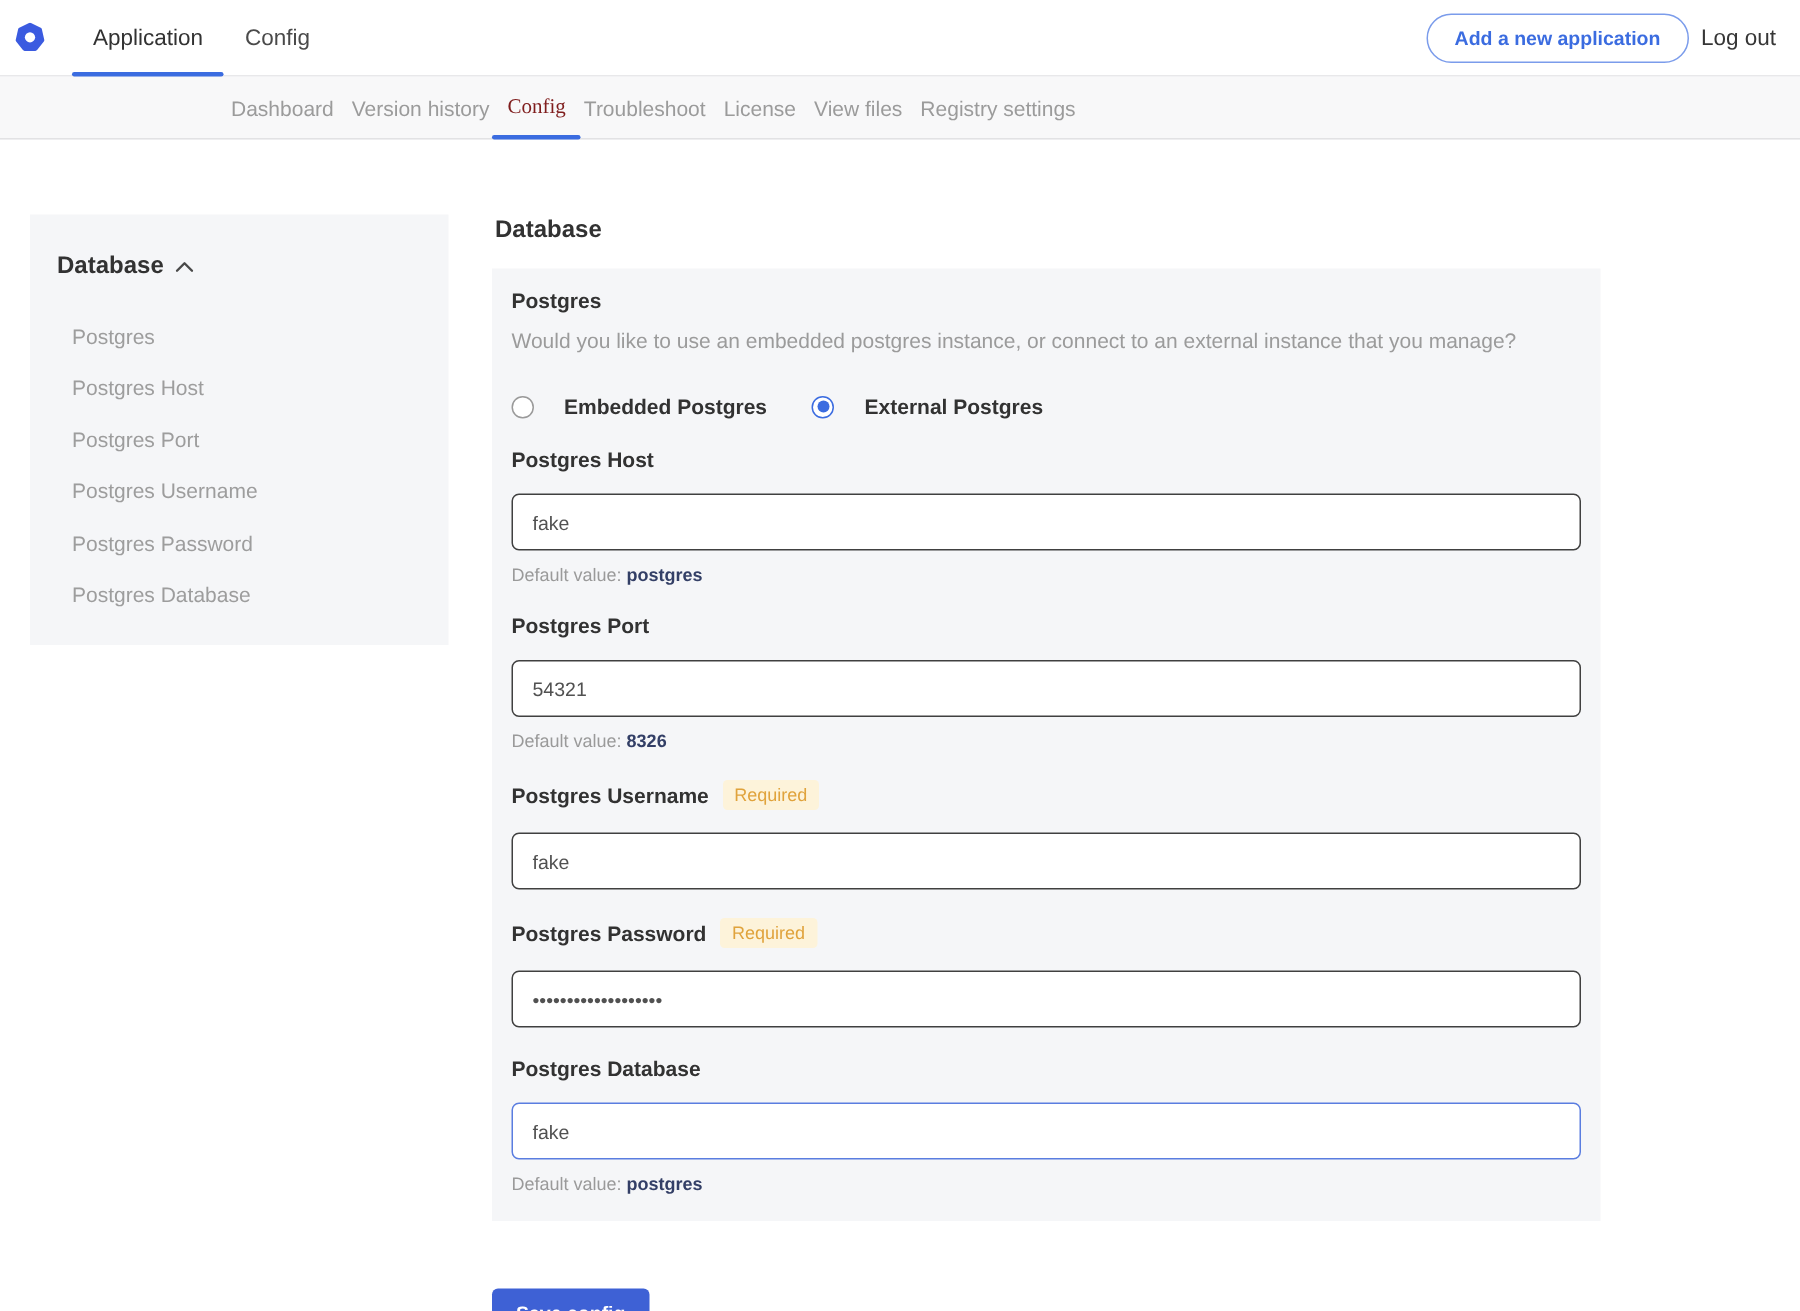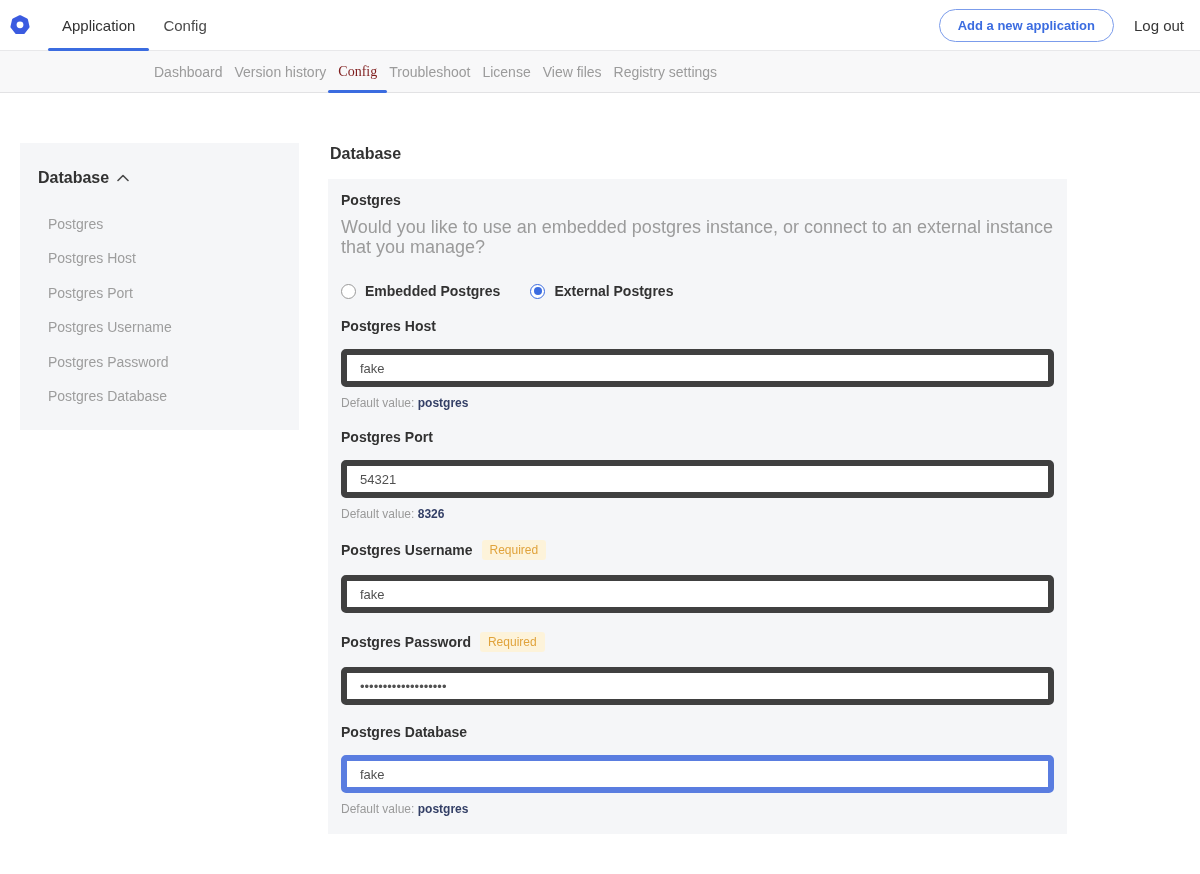--- a/index.html
+++ b/index.html
@@ -15,21 +15,21 @@
   .top-tabs { display: flex; height: 100%; margin-left: 18px; }
   .top-tab {
     position: relative; display: flex; align-items: center;
     padding: 0 14px; font-size: 15px; color: #4a4a4a; cursor: pointer;
   }
   .top-tab.active { color: #323232; }
   .top-tab.active::after {
     content: ""; position: absolute; left: 0; right: 0; bottom: -1px;
     height: 3px; background: #3b6ce0; border-radius: 2px;
   }
-  .top-right { margin-left: auto; display: flex; align-items: center; gap: 20px; padding-right: 16px; }
+  .top-right { margin-left: auto; display: flex; align-items: center; gap: 8px; padding-right: 16px; }
   .add-app-btn {
     border: 1px solid #7b9ceb; background: #fff; color: #3b6ce0;
     font-family: inherit; font-size: 13px; font-weight: bold;
     padding: 8px 18px; border-radius: 17px; cursor: pointer;
   }
   .logout-link { font-size: 15px; color: #363636; text-decoration: none; cursor: pointer; }
 
   
   .subnav {
     height: 42px; background: #f8f8f9;
@@ -56,45 +56,45 @@
   }
   .sidebar-items { margin: 20px 0 0 10px; }
   .sidebar-item { font-size: 14px; color: #9d9d9d; padding: 8.5px 0 9px 0; line-height: 17px; cursor: pointer; }
 
   .main { margin-left: 29px; width: 739px; }
   .page-title { font-size: 16px; font-weight: bold; color: #323232; margin: 2px 0 16px 2px; }
 
   .config-card { background: #f5f6f8; padding: 13px 13px 18px 13px; }
 
   .group-title { font-size: 14px; font-weight: bold; color: #323232; }
-  .group-help { font-size: 18px; color: #9b9b9b; margin-top: 9px; line-height: 20px; }
+  .group-help { font-size: 14px; color: #9b9b9b; margin-top: 9px; line-height: 20px; }
 
   .radio-row { display: flex; align-items: center; gap: 30px; margin-top: 26px; }
-  .radio-option { display: flex; align-items: center; gap: 9px; cursor: pointer; }
+  .radio-option { display: flex; align-items: center; gap: 20px; cursor: pointer; }
   .radio-circle {
     width: 15px; height: 15px; border-radius: 50%;
     border: 1px solid #9a9a9a; background: #fff; position: relative; flex: 0 0 auto;
   }
   .radio-option.selected .radio-circle { border-color: #3b6ce0; }
   .radio-option.selected .radio-circle::after {
     content: ""; position: absolute; left: 2.5px; top: 2.5px;
     width: 8px; height: 8px; border-radius: 50%; background: #3b6ce0;
   }
   .radio-label { font-size: 14px; font-weight: bold; color: #323232; }
 
   .config-item { margin-top: 19px; }
   .field-label-row { display: flex; align-items: center; gap: 9px; }
   .field-label { font-size: 14px; font-weight: bold; color: #323232; }
   .required-badge {
     font-size: 12px; color: #e0a33c; background: #fdf3da;
     padding: 3px 8px; border-radius: 3px;
   }
   .text-input {
     display: block; width: 100%; height: 38px; margin-top: 15px;
-    border: 6px solid #404040; border-radius: 5px; background: #fff;
+    border: 1px solid #404040; border-radius: 5px; background: #fff;
     padding: 0 13px; font-family: inherit; font-size: 13px; color: #515151;
     outline: none;
   }
   .text-input.focused { border-color: #5a7de0; }
   .default-line { margin-top: 9px; font-size: 12px; color: #9a9a9a; }
   .default-value { font-weight: bold; color: #333f66; }
 
   .save-btn {
     margin-top: 45px; background: #3e61d5; color: #fff; border: none;
     font-family: inherit; font-size: 13px; font-weight: bold;

